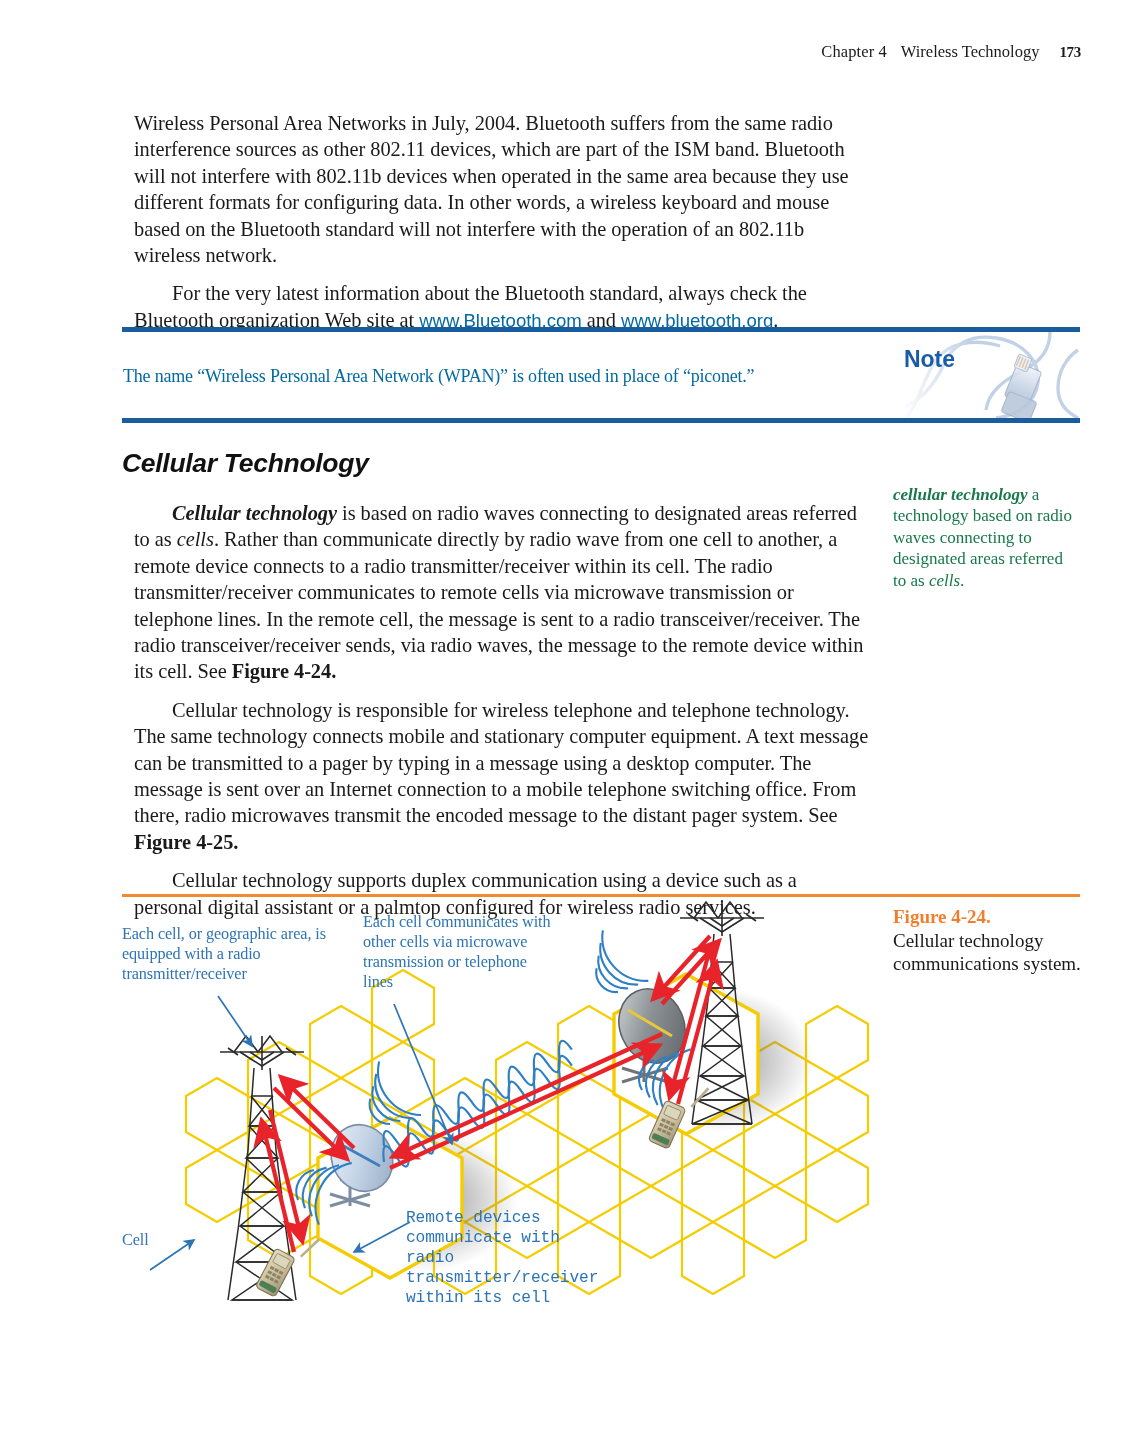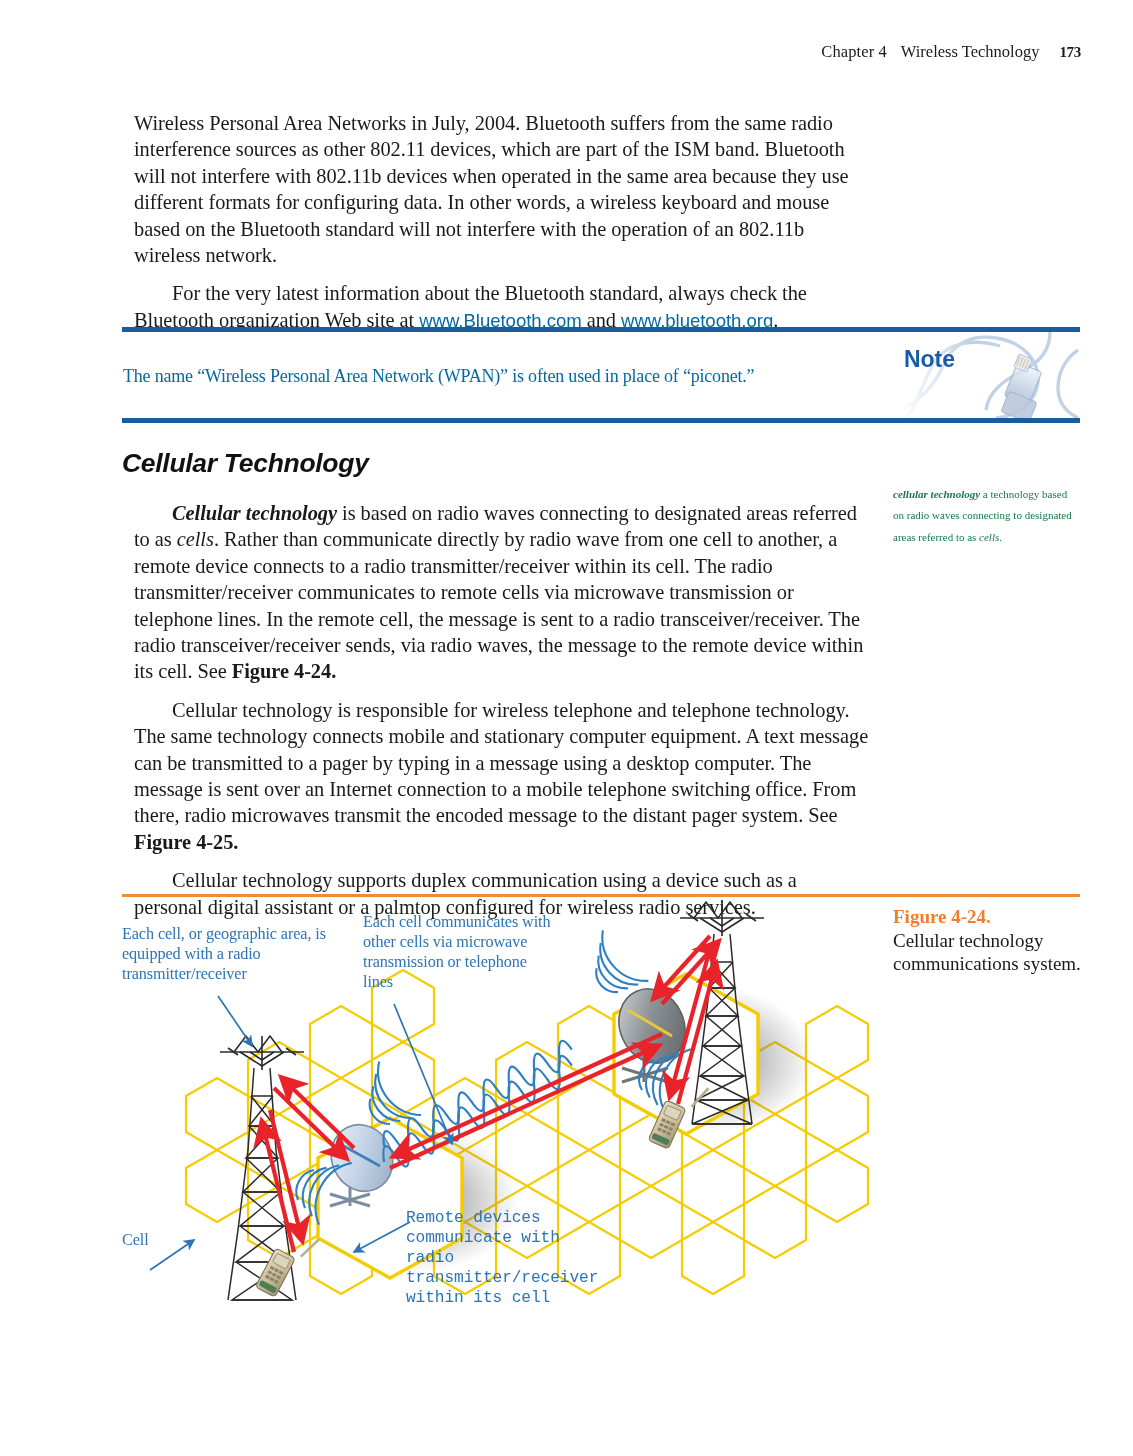--- a/index.html
+++ b/index.html
@@ -113,21 +113,21 @@
     letter-spacing: -.3px;
     color: #111;
   }
 
   
   .glossary {
     position: absolute;
     left: 893px; top: 484px;
     width: 186px;
     color: #17794a;
-    font-size: 11px;
+    font-size: 17px;
     line-height: 21.4px;
   }
   .glossary .term {
     font-weight: bold;
     font-style: italic;
   }
 
   
   .rule-orange {
     position: absolute;

